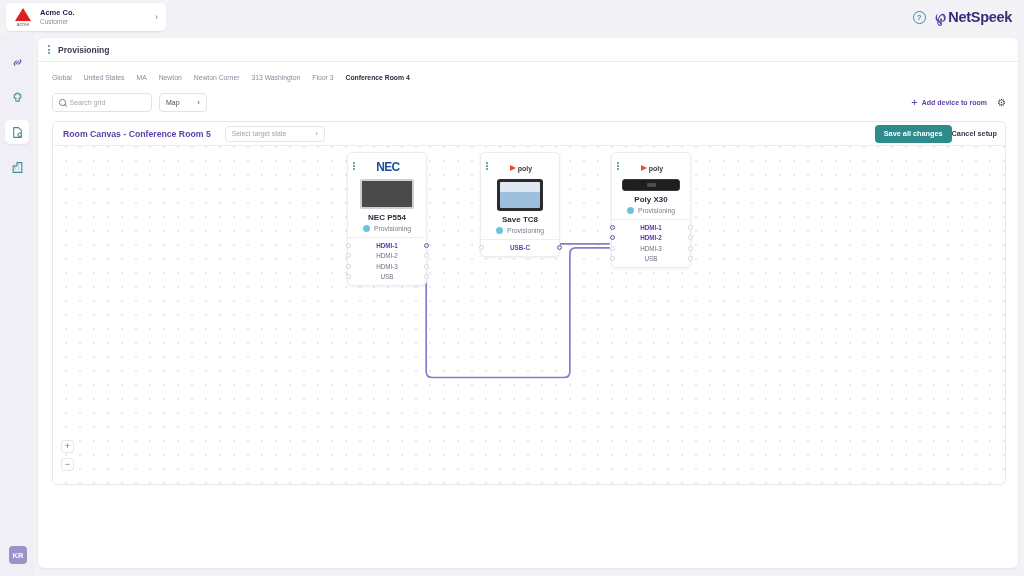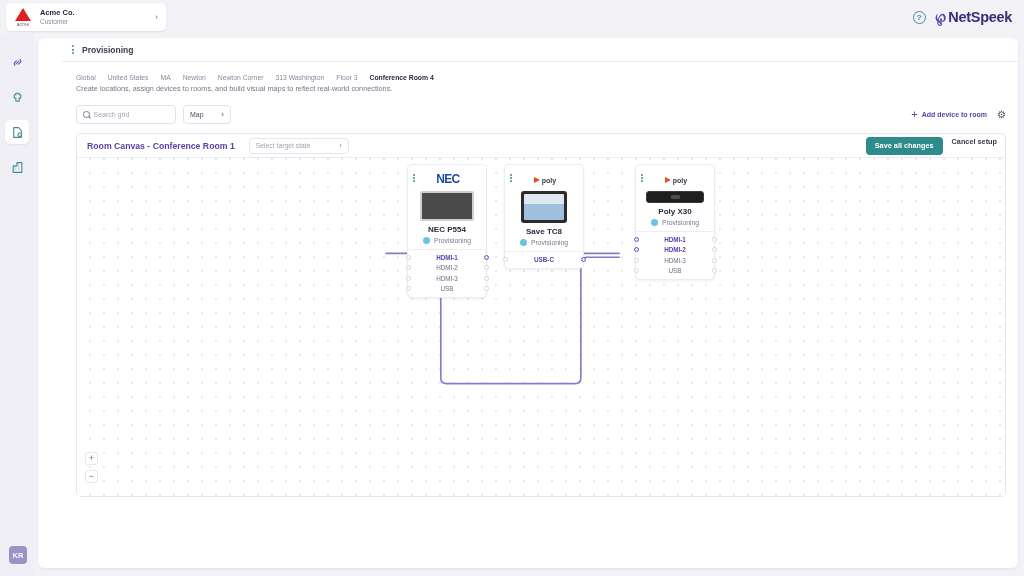--- a/index.html
+++ b/index.html
@@ -75,21 +75,20 @@
     display: flex; align-items: center; justify-content: center;
   }
 
   
   .main {
     position: absolute; left: 38px; top: 38px;
     width: 980px; height: 530px;
     background: #ffffff; border-radius: 6px;
     box-shadow: 0 1px 3px rgba(30,25,70,.08);
     overflow: hidden;
-    padding-left: 24px;
   }
   .section-head {
     height: 24px; border-bottom: 1px solid #ebeaf1;
     display: flex; align-items: center; padding-left: 9px; gap: 7px;
   }
   .dots-v {
     display: flex; flex-direction: column; gap: 1.5px; padding: 1px;
   }
   .dots-v i { width: 2px; height: 2px; border-radius: 50%; background: #3f8c94; display: block; }
   .section-title { font-size: 8.5px; color: #3a3a4e; font-weight: bold; }
@@ -153,21 +152,21 @@
     padding: 0 8px 0 10px; border-bottom: 1px solid #eceaf2;
   }
   .canvas-title { font-size: 8.7px; font-weight: bold; color: #5b3fa8; }
   .target-select {
     margin-left: 14px; width: 100px; height: 16px;
     border: 1px solid #e6e5ee; border-radius: 4px;
     display: flex; align-items: center; justify-content: space-between;
     padding: 0 6px;
   }
   .target-select span { font-size: 6.8px; color: #a3a2b2; }
-  .canvas-actions { margin-left: auto; display: flex; align-items: flex-start; gap: 9px; }
+  .canvas-actions { margin-left: auto; display: flex; align-items: center; }
   .btn-save {
     background: #2e8b8b; color: #fff; border: none; border-radius: 4px;
     font-size: 7.3px; font-weight: bold; padding: 4.5px 9px;
     font-family: "Liberation Sans", sans-serif;
   }
   .btn-cancel {
     background: none; border: none; color: #3a3a52;
     font-size: 7.3px; font-family: "Liberation Sans", sans-serif; font-weight: bold;
   }
 
@@ -334,21 +333,20 @@
       <span class="sep">·</span>
       <span>Newton Corner</span>
       <span class="sep">·</span>
       <span>313 Washington</span>
       <span class="sep">·</span>
       <span>Floor 3</span>
       <span class="sep">·</span>
       <span class="last">Conference Room 4</span>
     </div>
 
-    <div class="page-sub">Create locations, assign devices to rooms, and build visual maps to reflect real-world connections.</div>
 
     <div class="toolbar">
       <div class="search-box">
         <span class="mag"></span>
         <span class="search-ph">Search grid</span>
       </div>
       <div class="map-btn">
         <span class="map-label">Map</span>
         <span class="chev">›</span>
       </div>
@@ -356,41 +354,41 @@
         <div class="add-device">
           <span class="plus-ico">+</span>
           <span>Add device to room</span>
         </div>
         <div class="gear-ico">⚙</div>
       </div>
     </div>
 
     <div class="canvas-card">
       <div class="canvas-head">
-        <span class="canvas-title">Room Canvas - Conference Room 1</span>
+        <span class="canvas-title">Room Canvas - Conference Room 5</span>
         <div class="target-select">
           <span>Select target state</span>
           <span class="chev">›</span>
         </div>
         <div class="canvas-actions">
           <button class="btn-save">Save all changes</button>
           <button class="btn-cancel">Cancel setup</button>
         </div>
       </div>
 
       <div class="canvas-body">
 
         <svg class="wires" viewBox="0 0 954 338" preserveAspectRatio="none">
 
           <path d="M 317 98 L 368 98 Q 374 98 374 104 L 374 226 Q 374 232 380 232 L 512 232 Q 518 232 518 226 L 518 108 Q 518 102 524 102 L 558 102" fill="none" stroke="#8b7ac7" stroke-width="1.7"></path>
 
           <path d="M 450 98 L 558 98" fill="none" stroke="#8b7ac7" stroke-width="1.7"></path>
         </svg>
 
-        <div class="device" style="left:294px; top:6px;margin-left:36px;">
+        <div class="device" style="left:294px; top:6px;">
           <div class="dev-top">
             <span class="dev-dots">
                 <i></i>
                 <i></i>
                 <i></i>
               </span>
             <span class="dev-logo">
               <span class="nec-logo">NEC</span>
             </span>
           </div>

